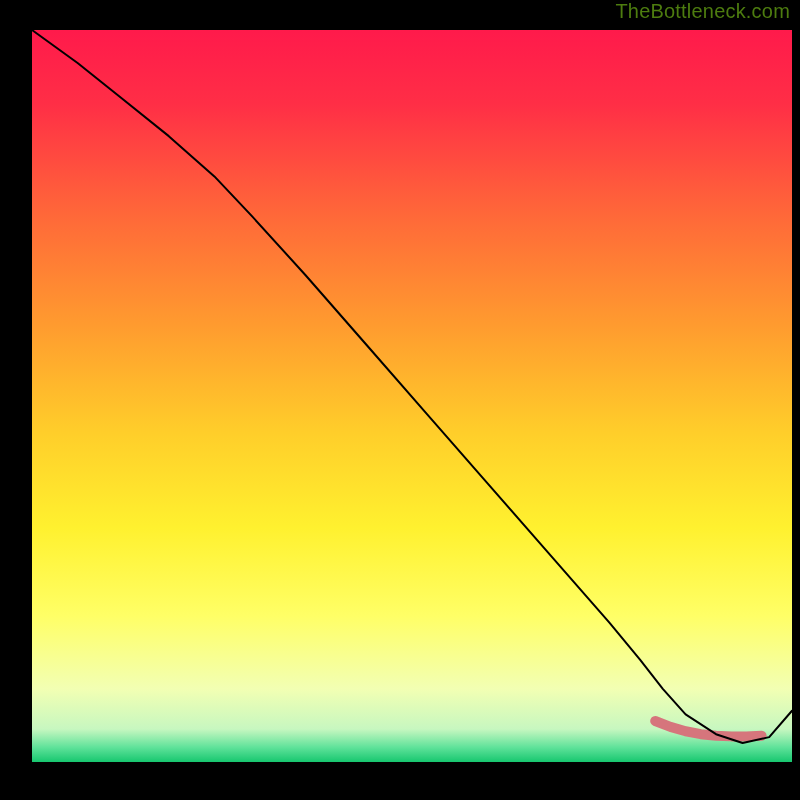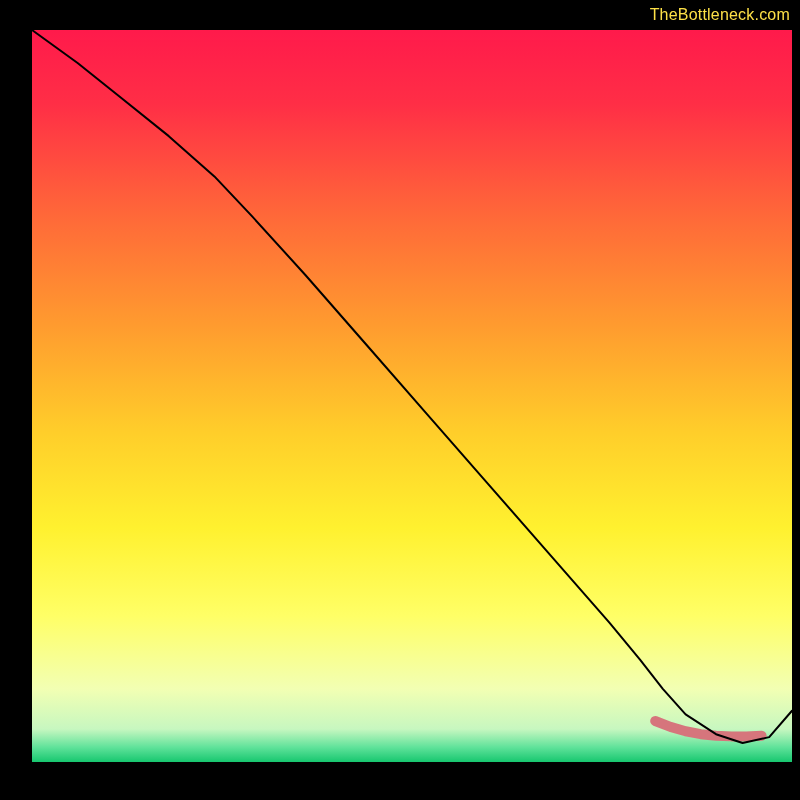--- a/index.html
+++ b/index.html
@@ -12,24 +12,24 @@
     font-family: Arial, Helvetica, sans-serif;
   }
   .stage {
     position: relative;
     width: 800px;
     height: 800px;
     background: #000;
   }
   .watermark {
     position: absolute;
-    top: 6px;
+    top: 0;
     right: 10px;
-    color: #fde047;
-    font-size: 16px;
+    color: #4d7c0f;
+    font-size: 20px;
     font-weight: 400;
     letter-spacing: 0.2px;
   }
   svg {
     position: absolute;
     left: 0;
     top: 0;
   }
 </style>
 </head>

